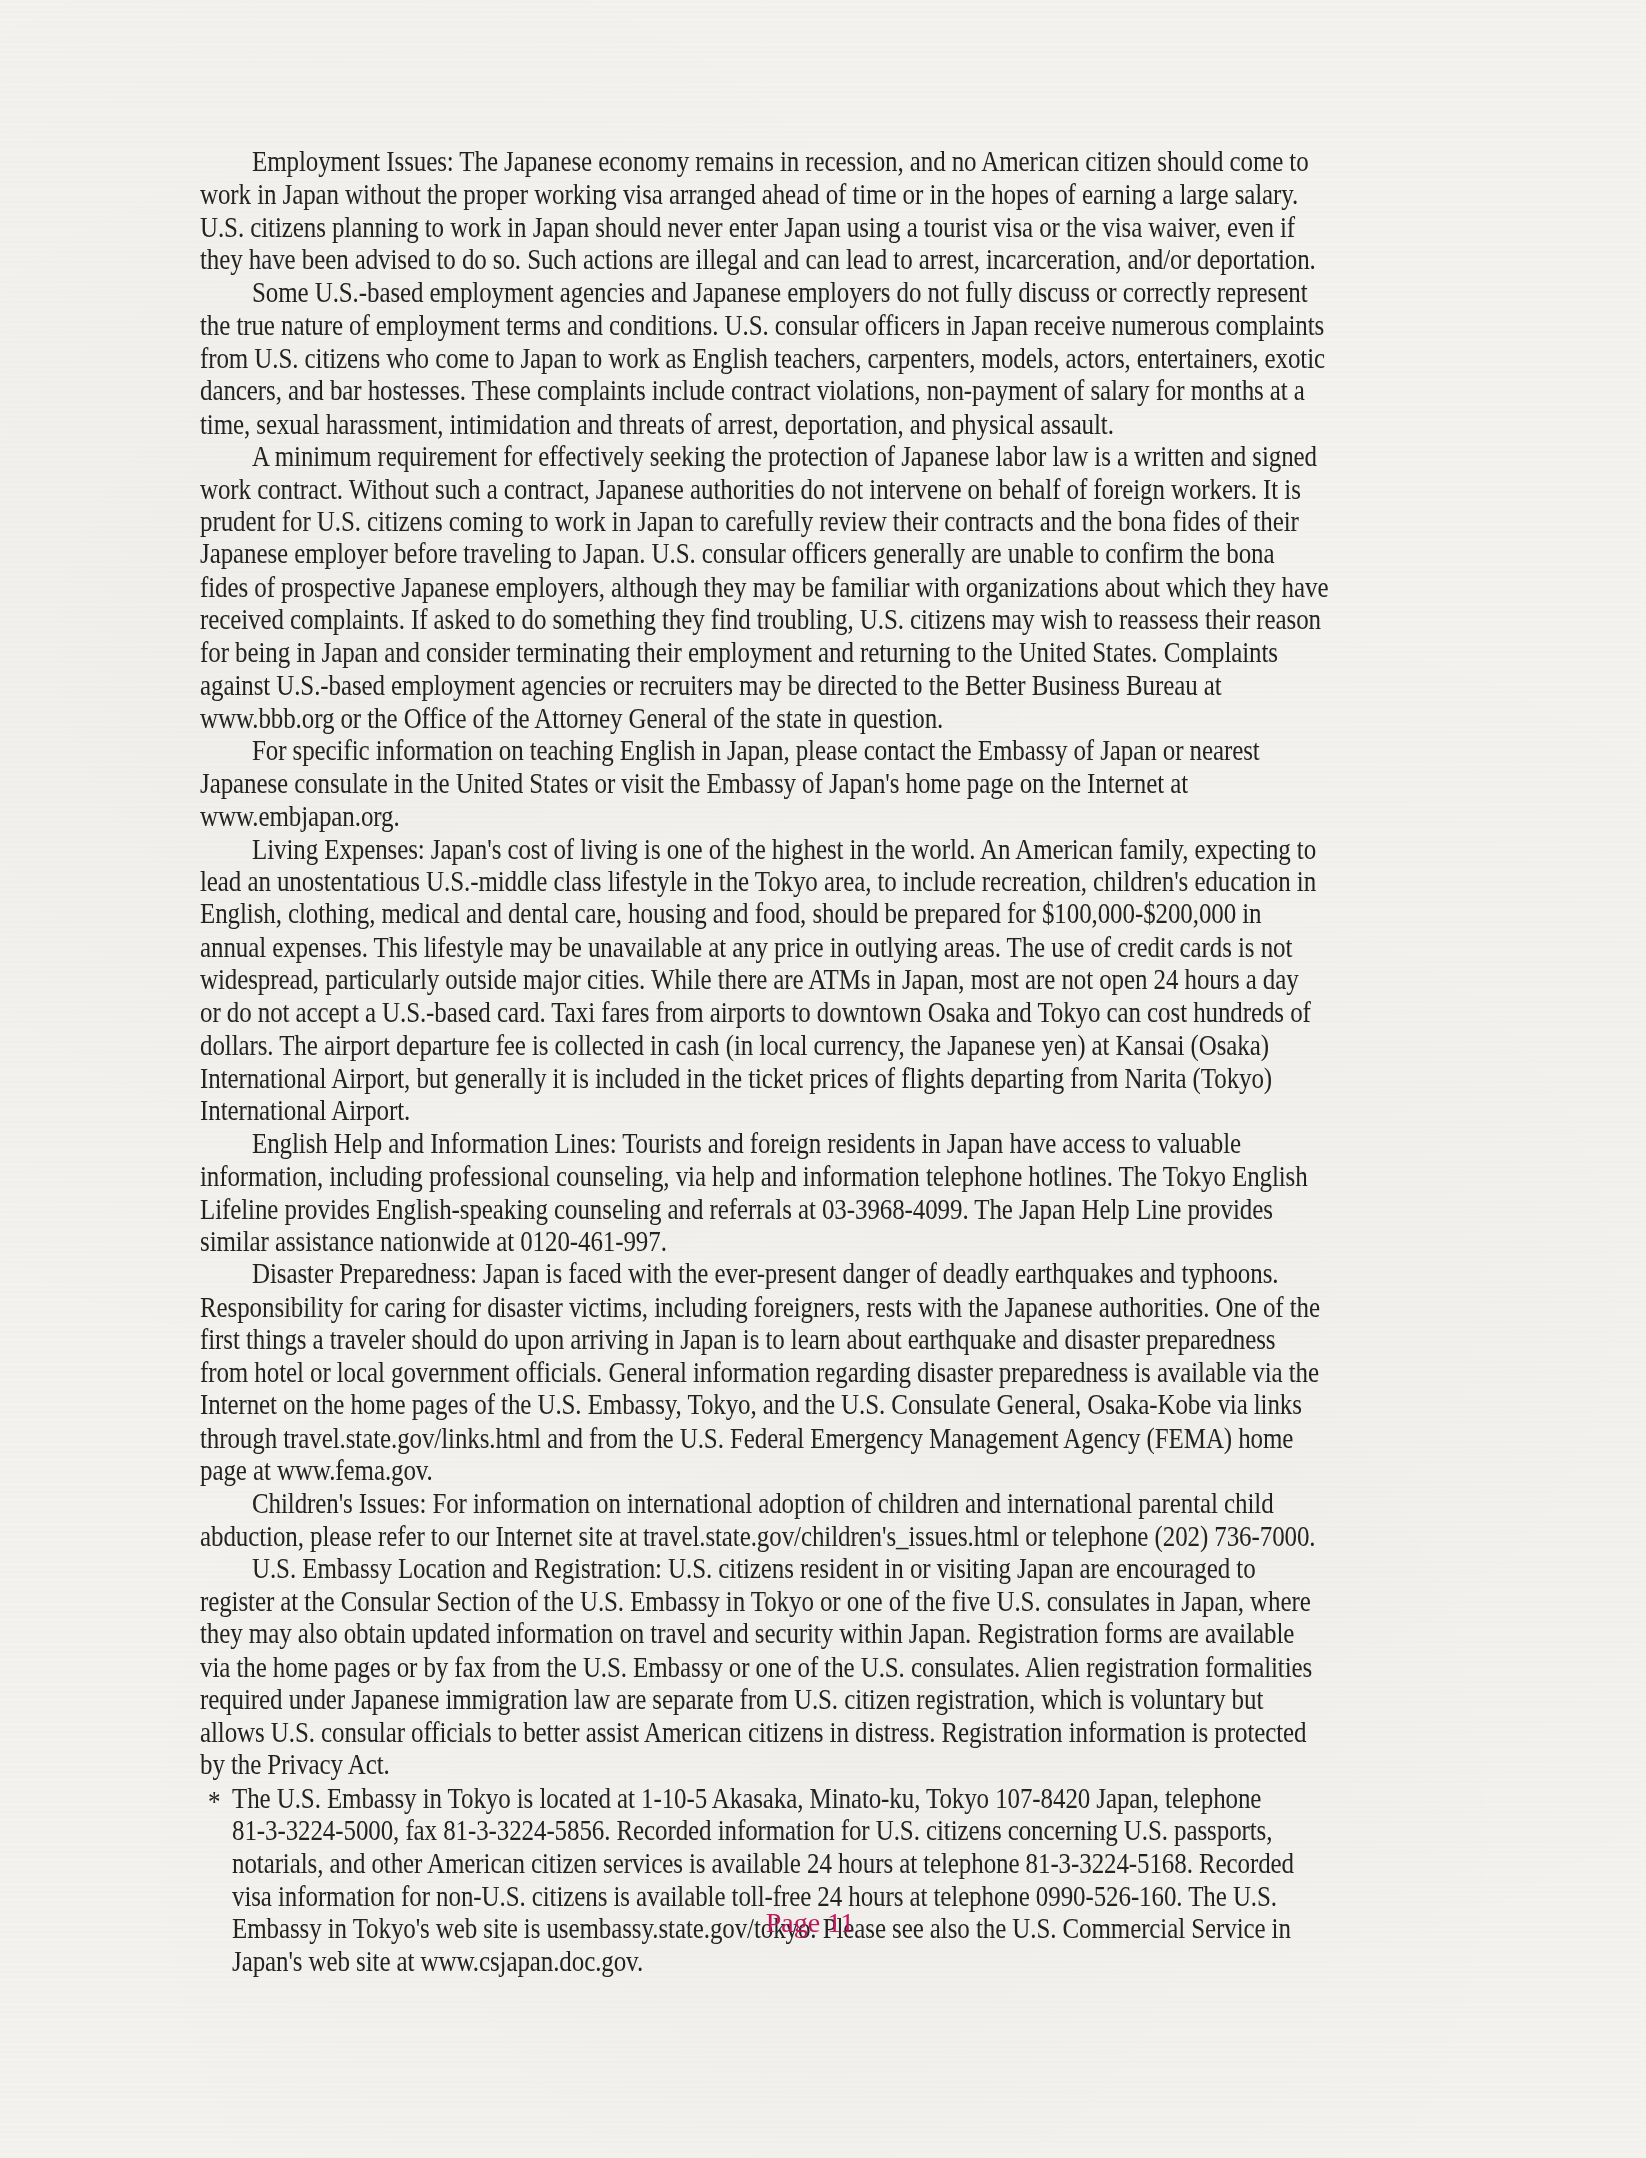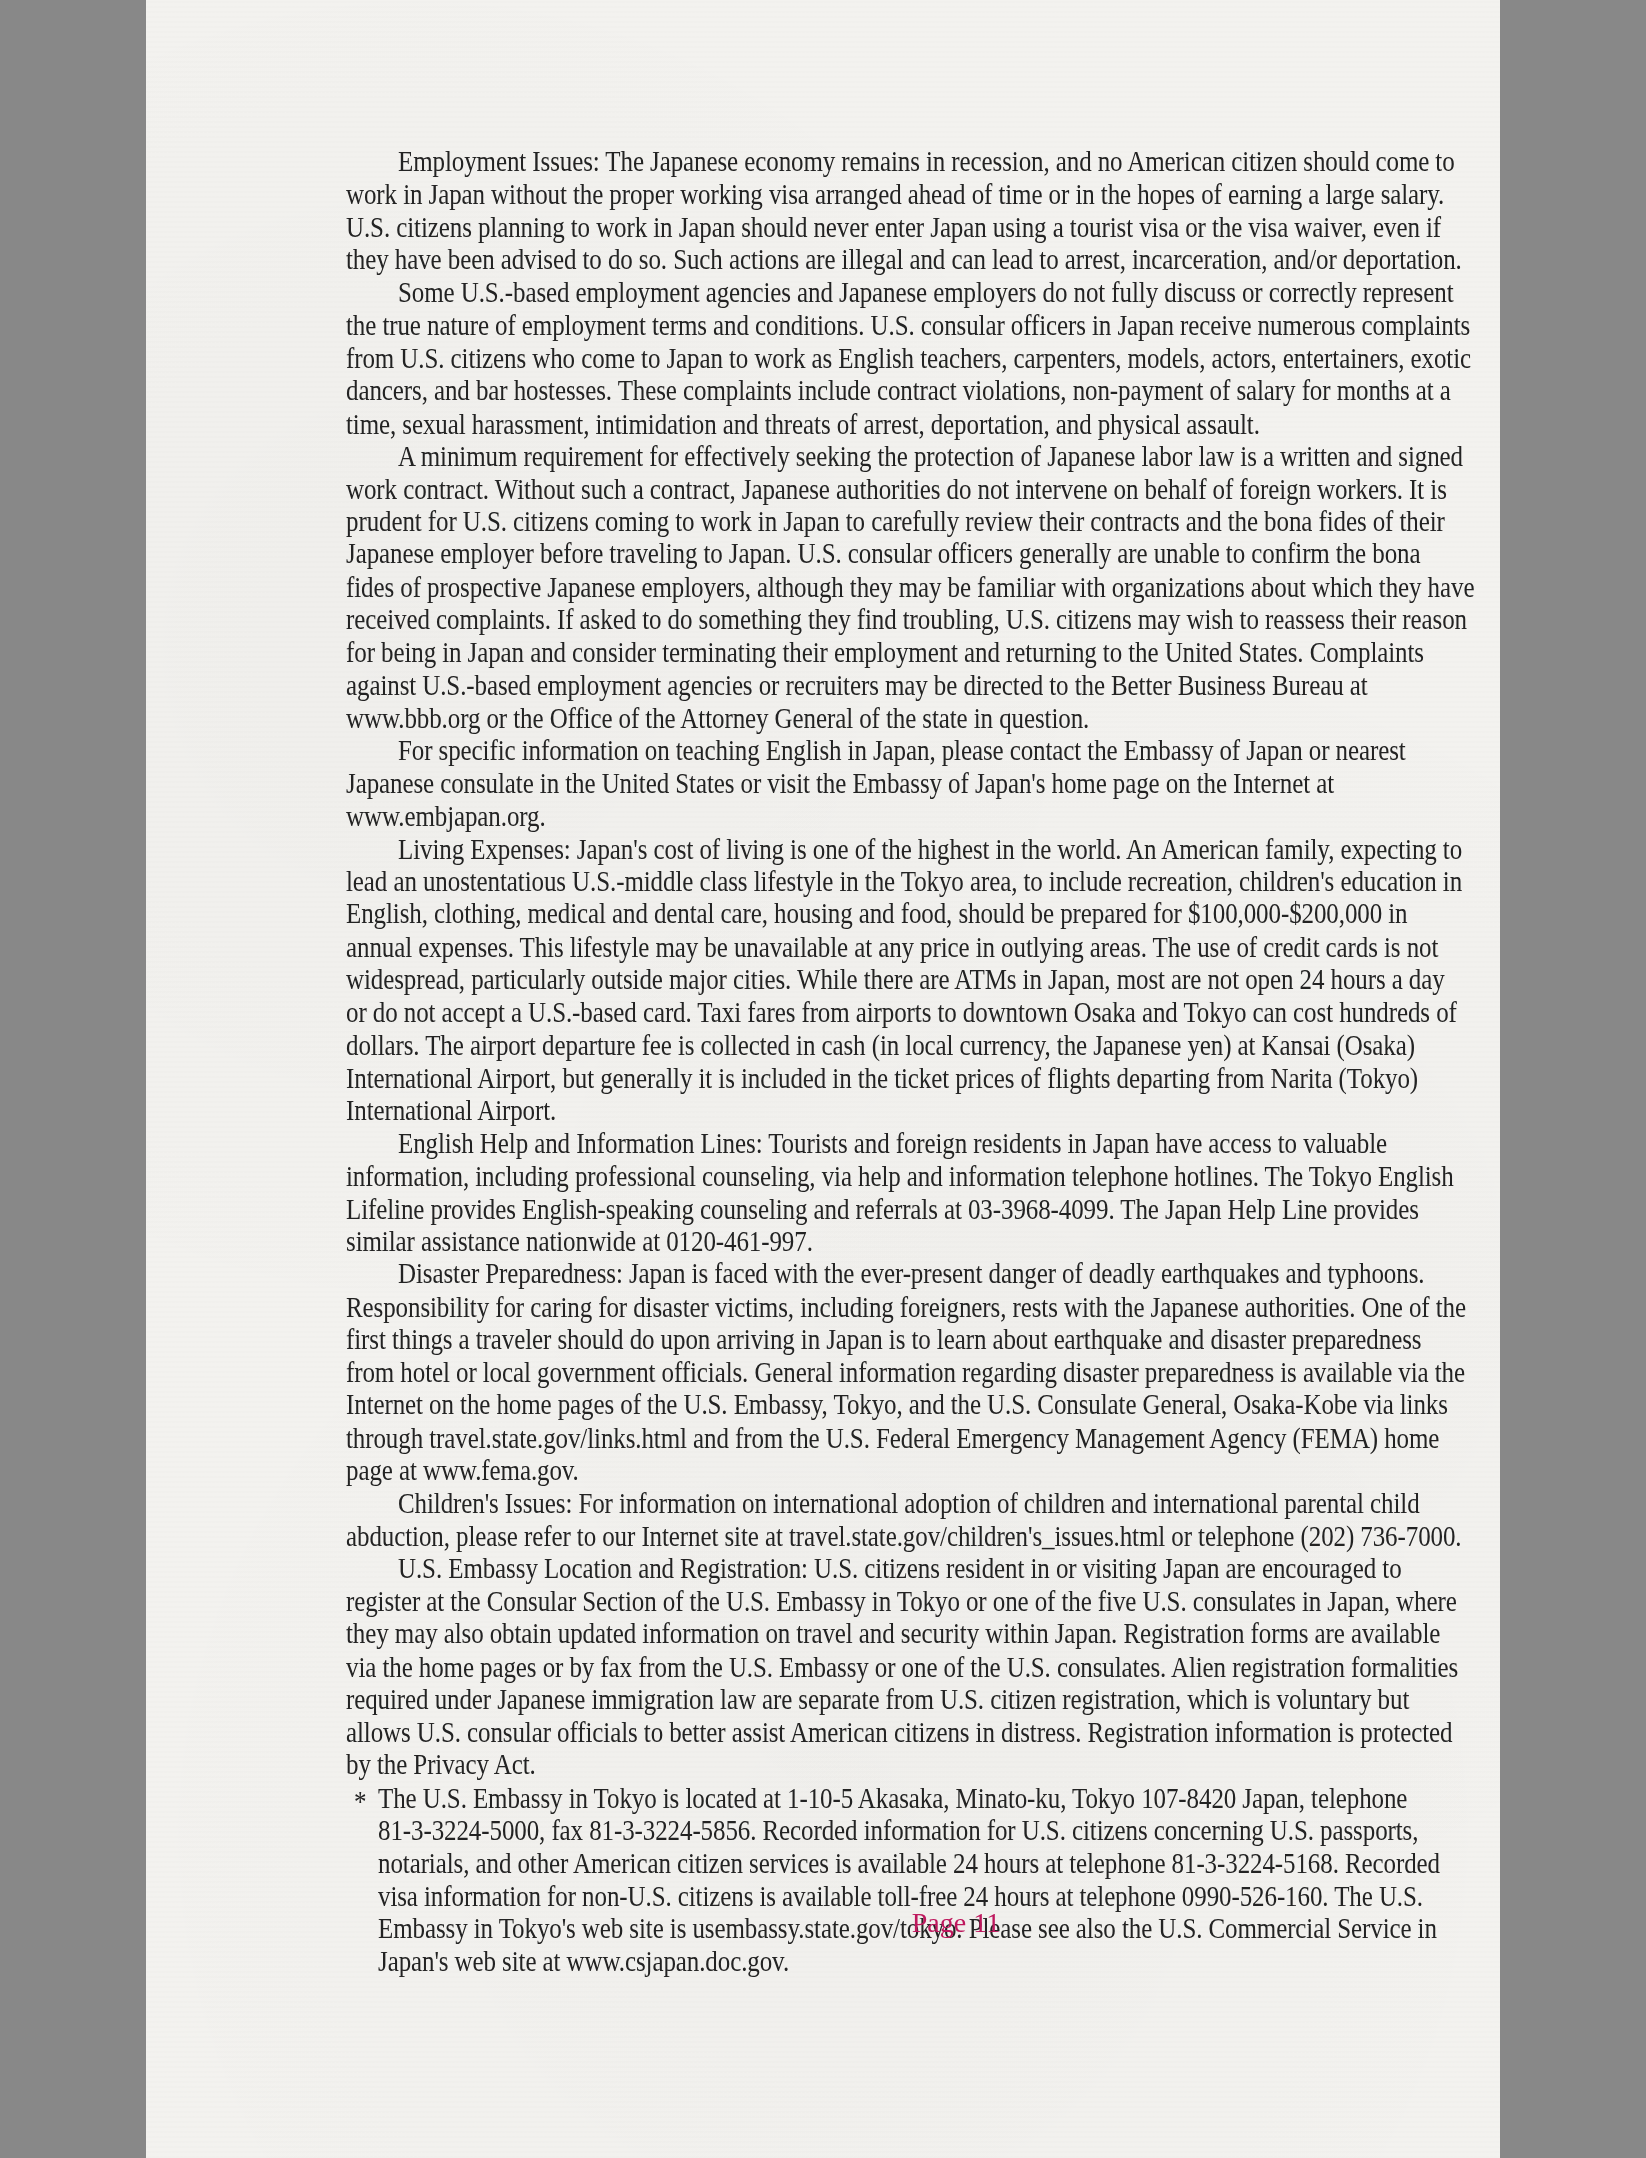--- a/index.html
+++ b/index.html
@@ -1,18 +1,18 @@
 <!DOCTYPE html>
 <html><head>
 <meta charset="utf-8">
 <style>
   html,body{margin:0;padding:0;background:#888;}
   .page{
     position:relative;
-    width:1354px;
+    width:1646px;
     height:2158px;
     margin:0 auto;
     background:#f3f2ef;
     overflow:hidden;
     font-family:"Liberation Serif", serif;
   }
   
   .page::before{
     content:"";
     position:absolute;

